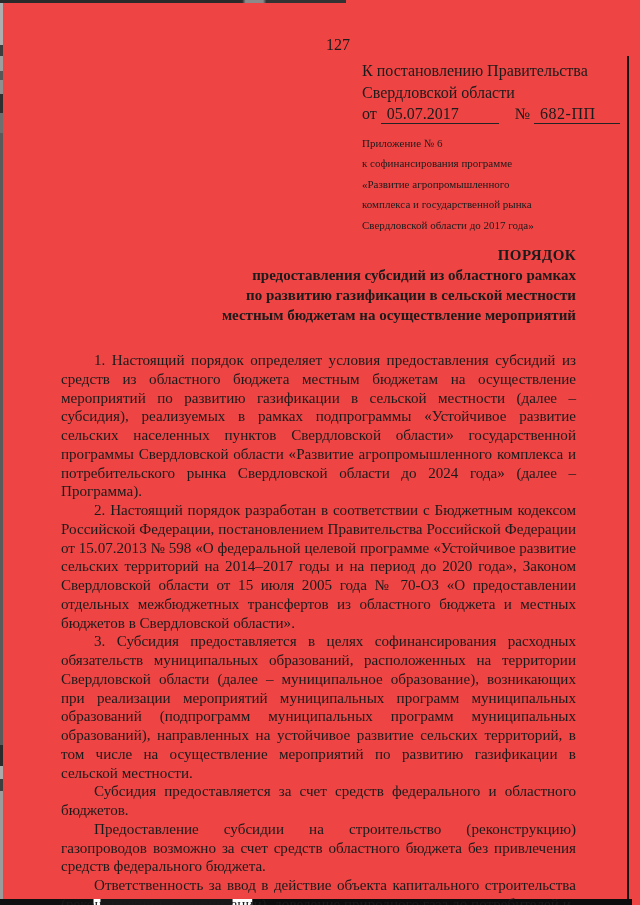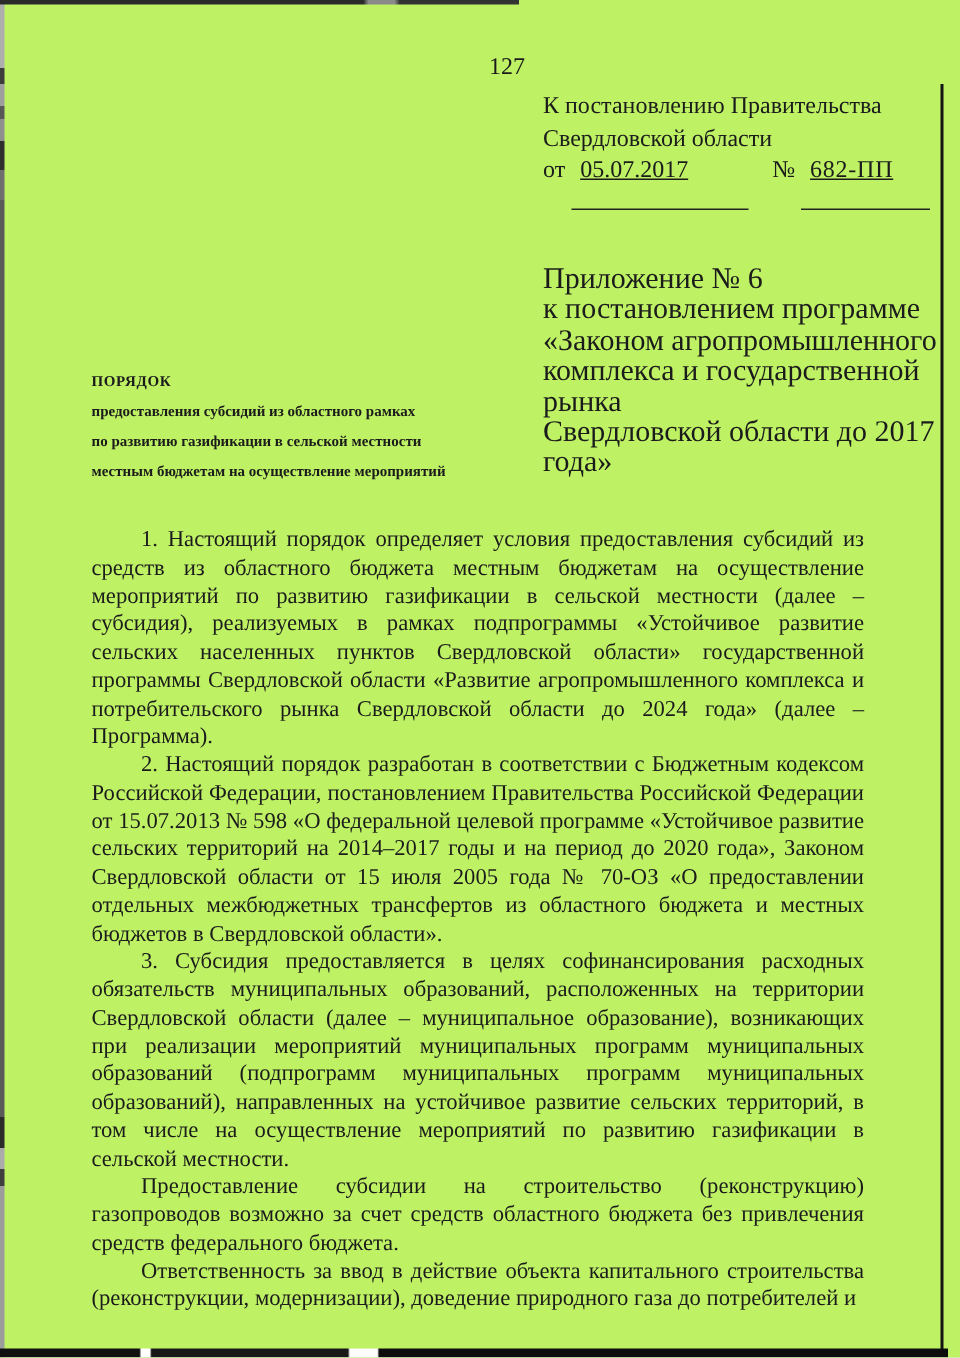--- a/index.html
+++ b/index.html
@@ -1,20 +1,20 @@
 <!DOCTYPE html>
 <html><head>
 <meta charset="utf-8">
 <style>
   html, body { margin: 0; padding: 0; background: #e8e8e8; }
   .page {
     position: relative;
     width: 640px;
     height: 905px;
-    background: #bef264;
+    background: #ef4444;
     font-family: "Liberation Serif", "DejaVu Serif", serif;
     color: #1b1b1b;
     overflow: hidden;
   }
 
   
   .edge-left {
     position: absolute; left: 0; top: 0; width: 3px; height: 905px;
     background: linear-gradient(to bottom,
       #aeaeae 0%, #aeaeae 5.0%,
@@ -59,38 +59,37 @@
 
   
   .ref-block {
     position: absolute; left: 362px; top: 60px; width: 262px;
     font-size: 16px; line-height: 21.5px;
   }
   .sig-line { white-space: nowrap; }
   .sig-fill {
     display: inline-block;
     border-bottom: 1.4px solid #232323;
-    padding: 0 4px 16px 6px;
+    padding: 0 4px 0 6px;
     line-height: 19px;
-    text-decoration: underline;
   }
   .sig-fill.date { width: 108px; }
   .sig-fill.num  { width: 76px; letter-spacing: 0.5px; }
   .sig-gap { display: inline-block; width: 8px; }
 
   .appendix-block {
     position: absolute; left: 362px; top: 133px; width: 268px;
-    font-size: 20px; line-height: 20.4px; margin-top: 43px;
+    font-size: 11px; line-height: 20.4px;
   }
 
   
   .title-block {
     position: absolute; left: 61px; top: 245px; width: 515px;
-    text-align: left; font-weight: bold;
-    font-size: 10px; line-height: 20px;
+    text-align: right; font-weight: bold;
+    font-size: 15px; line-height: 20px;
   }
   .title-block .heading { letter-spacing: 0.4px; }
 
   
   .body-block {
     position: absolute; left: 61px; top: 351px; width: 515px;
     font-size: 15.1px; line-height: 18.75px;
     text-align: justify;
   }
   .body-block p { margin: 0; text-indent: 33px; }
@@ -114,34 +113,35 @@
       <span>от</span>
       <span class="sig-fill date">05.07.2017</span>
       <span class="sig-gap"></span>
       <span>№</span>
       <span class="sig-fill num">682-ПП</span>
     </div>
   </div>
 
   <div class="appendix-block">
     <div>Приложение № 6</div>
-    <div>к постановлением программе</div>
-    <div>«Законом агропромышленного</div>
+    <div>к софинансирования программе</div>
+    <div>«Развитие агропромышленного</div>
     <div>комплекса и государственной рынка</div>
     <div>Свердловской области до 2017 года»</div>
   </div>
 
   <div class="title-block">
     <div class="heading">ПОРЯДОК</div>
     <div>предоставления субсидий из областного рамках</div>
     <div>по развитию газификации в сельской местности</div>
     <div>местным бюджетам на осуществление мероприятий</div>
   </div>
 
   <div class="body-block">
     <p>1. Настоящий порядок определяет условия предоставления субсидий из средств из областного бюджета местным бюджетам на осуществление мероприятий по развитию газификации в сельской местности (далее – субсидия), реализуемых в рамках подпрограммы «Устойчивое развитие сельских населенных пунктов Свердловской области» государственной программы Свердловской области «Развитие агропромышленного комплекса и потребительского рынка Свердловской области до 2024 года» (далее – Программа).</p>
     <p>2. Настоящий порядок разработан в соответствии с Бюджетным кодексом Российской Федерации, постановлением Правительства Российской Федерации от 15.07.2013 № 598 «О федеральной целевой программе «Устойчивое развитие сельских территорий на 2014–2017 годы и на период до 2020 года», Законом Свердловской области от 15 июля 2005 года № 70-ОЗ «О предоставлении отдельных межбюджетных трансфертов из областного бюджета и местных бюджетов в Свердловской области».</p>
     <p>3. Субсидия предоставляется в целях софинансирования расходных обязательств муниципальных образований, расположенных на территории Свердловской области (далее – муниципальное образование), возникающих при реализации мероприятий муниципальных программ муниципальных образований (подпрограмм муниципальных программ муниципальных образований), направленных на устойчивое развитие сельских территорий, в том числе на осуществление мероприятий по развитию газификации в сельской местности.</p>
+    <p>Субсидия предоставляется за счет средств федерального и областного бюджетов.</p>
     <p>Предоставление субсидии на строительство (реконструкцию) газопроводов возможно за счет средств областного бюджета без привлечения средств федерального бюджета.</p>
     <p>Ответственность за ввод в действие объекта капитального строительства (реконструкции, модернизации), доведение природного газа до потребителей и</p>
   </div>
 
 </div>
 
 </body></html>

